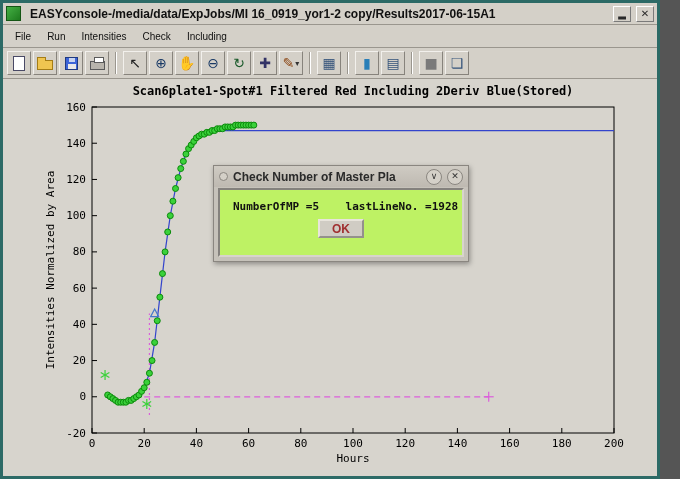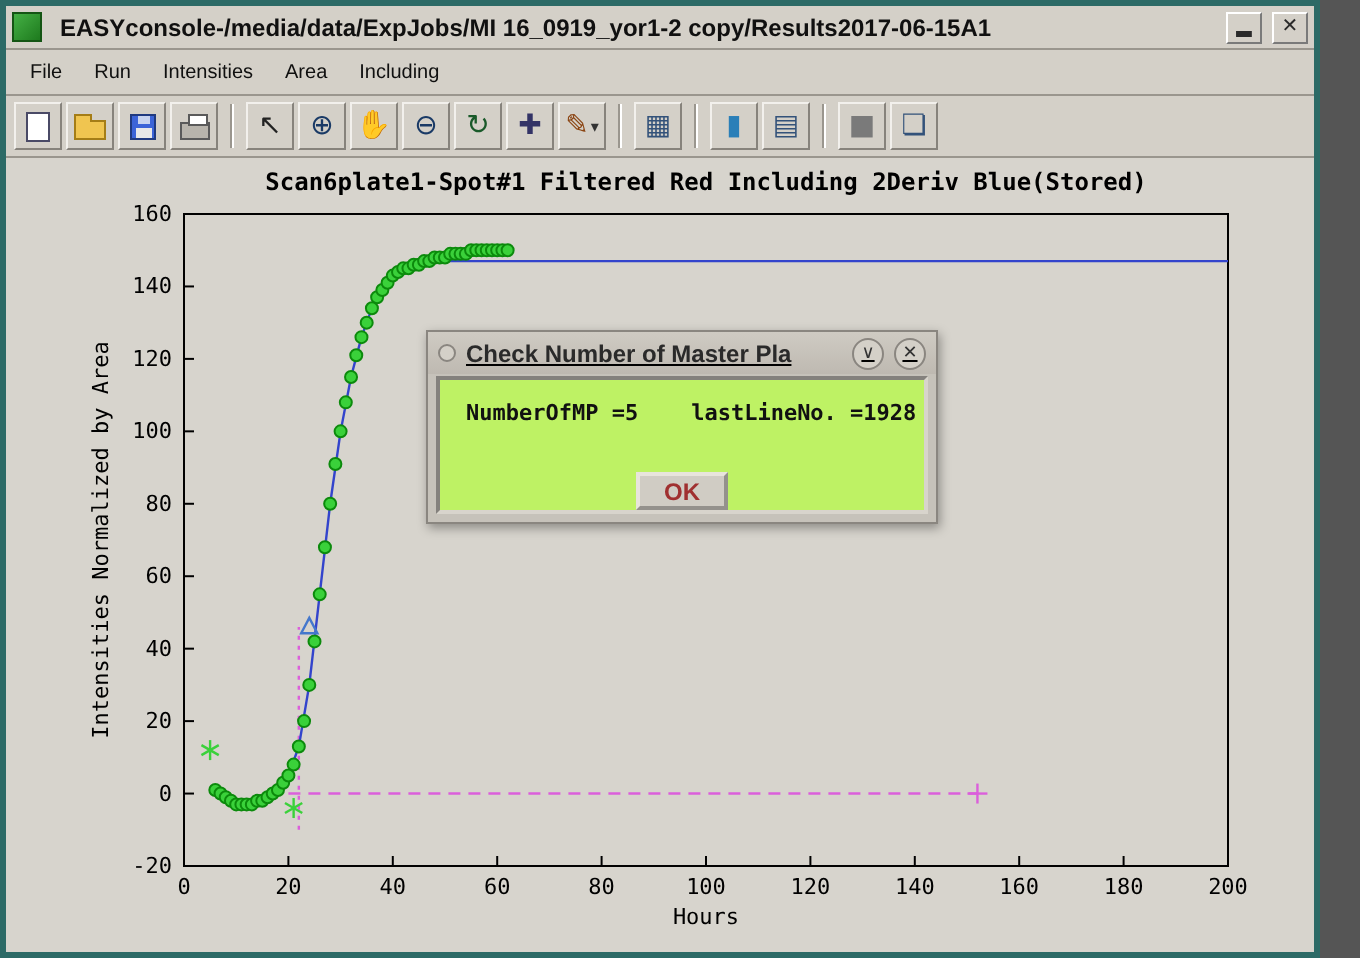--- a/index.html
+++ b/index.html
@@ -44,49 +44,49 @@
   
   .chart-area{position:relative;flex:1;background:#d7d4cd;}
   svg{display:block;}
   .tick{font:11px "DejaVu Sans Mono",monospace;fill:#000;}
   .ctitle{font:bold 12px "DejaVu Sans Mono",monospace;fill:#000;}
   .clabel{font:11px "DejaVu Sans Mono",monospace;fill:#000;}
   
   .dialog{position:absolute;left:210px;top:86px;width:256px;height:97px;background:#c6c2ba;
     border:1px solid #8a8680;box-shadow:1px 2px 5px rgba(0,0,0,0.35);display:flex;flex-direction:column;}
   .dialog-titlebar{height:21px;flex:0 0 21px;display:flex;align-items:center;padding:0 5px;gap:5px;
-    background:linear-gradient(#cfcbc3,#beb9b1);text-decoration:underline;}
+    background:linear-gradient(#cfcbc3,#beb9b1);}
   .dialog-dot{width:9px;height:9px;border-radius:50%;background:#d4d0c8;border:1px solid #8a8680;flex:0 0 9px;}
   .dialog-title{flex:1;font-size:12px;font-weight:bold;color:#2a2a2a;white-space:nowrap;overflow:hidden;}
   .rbtn{width:16px;height:16px;border-radius:50%;background:#d4d0c8;border:1px solid #8a8680;
     font-size:9px;line-height:13px;text-align:center;color:#333;padding:0;flex:0 0 16px;}
   .dialog-body{flex:1;margin:1px 4px 4px 4px;border:2px inset #d8d4cc;background:#bef264;
     display:flex;flex-direction:column;}
   .dialog-message{font:bold 11px "DejaVu Sans Mono",monospace;color:#111;
     padding:10px 0 0 13px;white-space:pre;}
-  .ok-button{align-self:center;margin-top:23px;width:46px;height:19px;background:#d0ccc4;
+  .ok-button{align-self:center;margin-top:6px;width:46px;height:19px;background:#d0ccc4;
     border:2px outset #e8e4dc;font:bold 12px "Liberation Sans",sans-serif;color:#a03030;
     line-height:14px;padding:0;}
 </style>
 </head>
 <body>
 
 <div class="window">
   <div class="titlebar">
     <span class="app-icon"></span>
     <span class="title-text">EASYconsole-/media/data/ExpJobs/MI 16_0919_yor1-2 copy/Results2017-06-15A1</span>
     <button class="winbtn">▂</button>
     <button class="winbtn">✕</button>
   </div>
 
   <div class="menubar">
       <span class="menu-item">File</span>
       <span class="menu-item">Run</span>
       <span class="menu-item">Intensities</span>
-      <span class="menu-item">Area</span>
+      <span class="menu-item">Check</span>
       <span class="menu-item">Including</span>
     </div>
 
   <div class="toolbar">
       <button class="tbtn">
         <span class="ic ic-page"></span>
       </button>
       <button class="tbtn">
         <span class="ic ic-folder"></span>
       </button>

